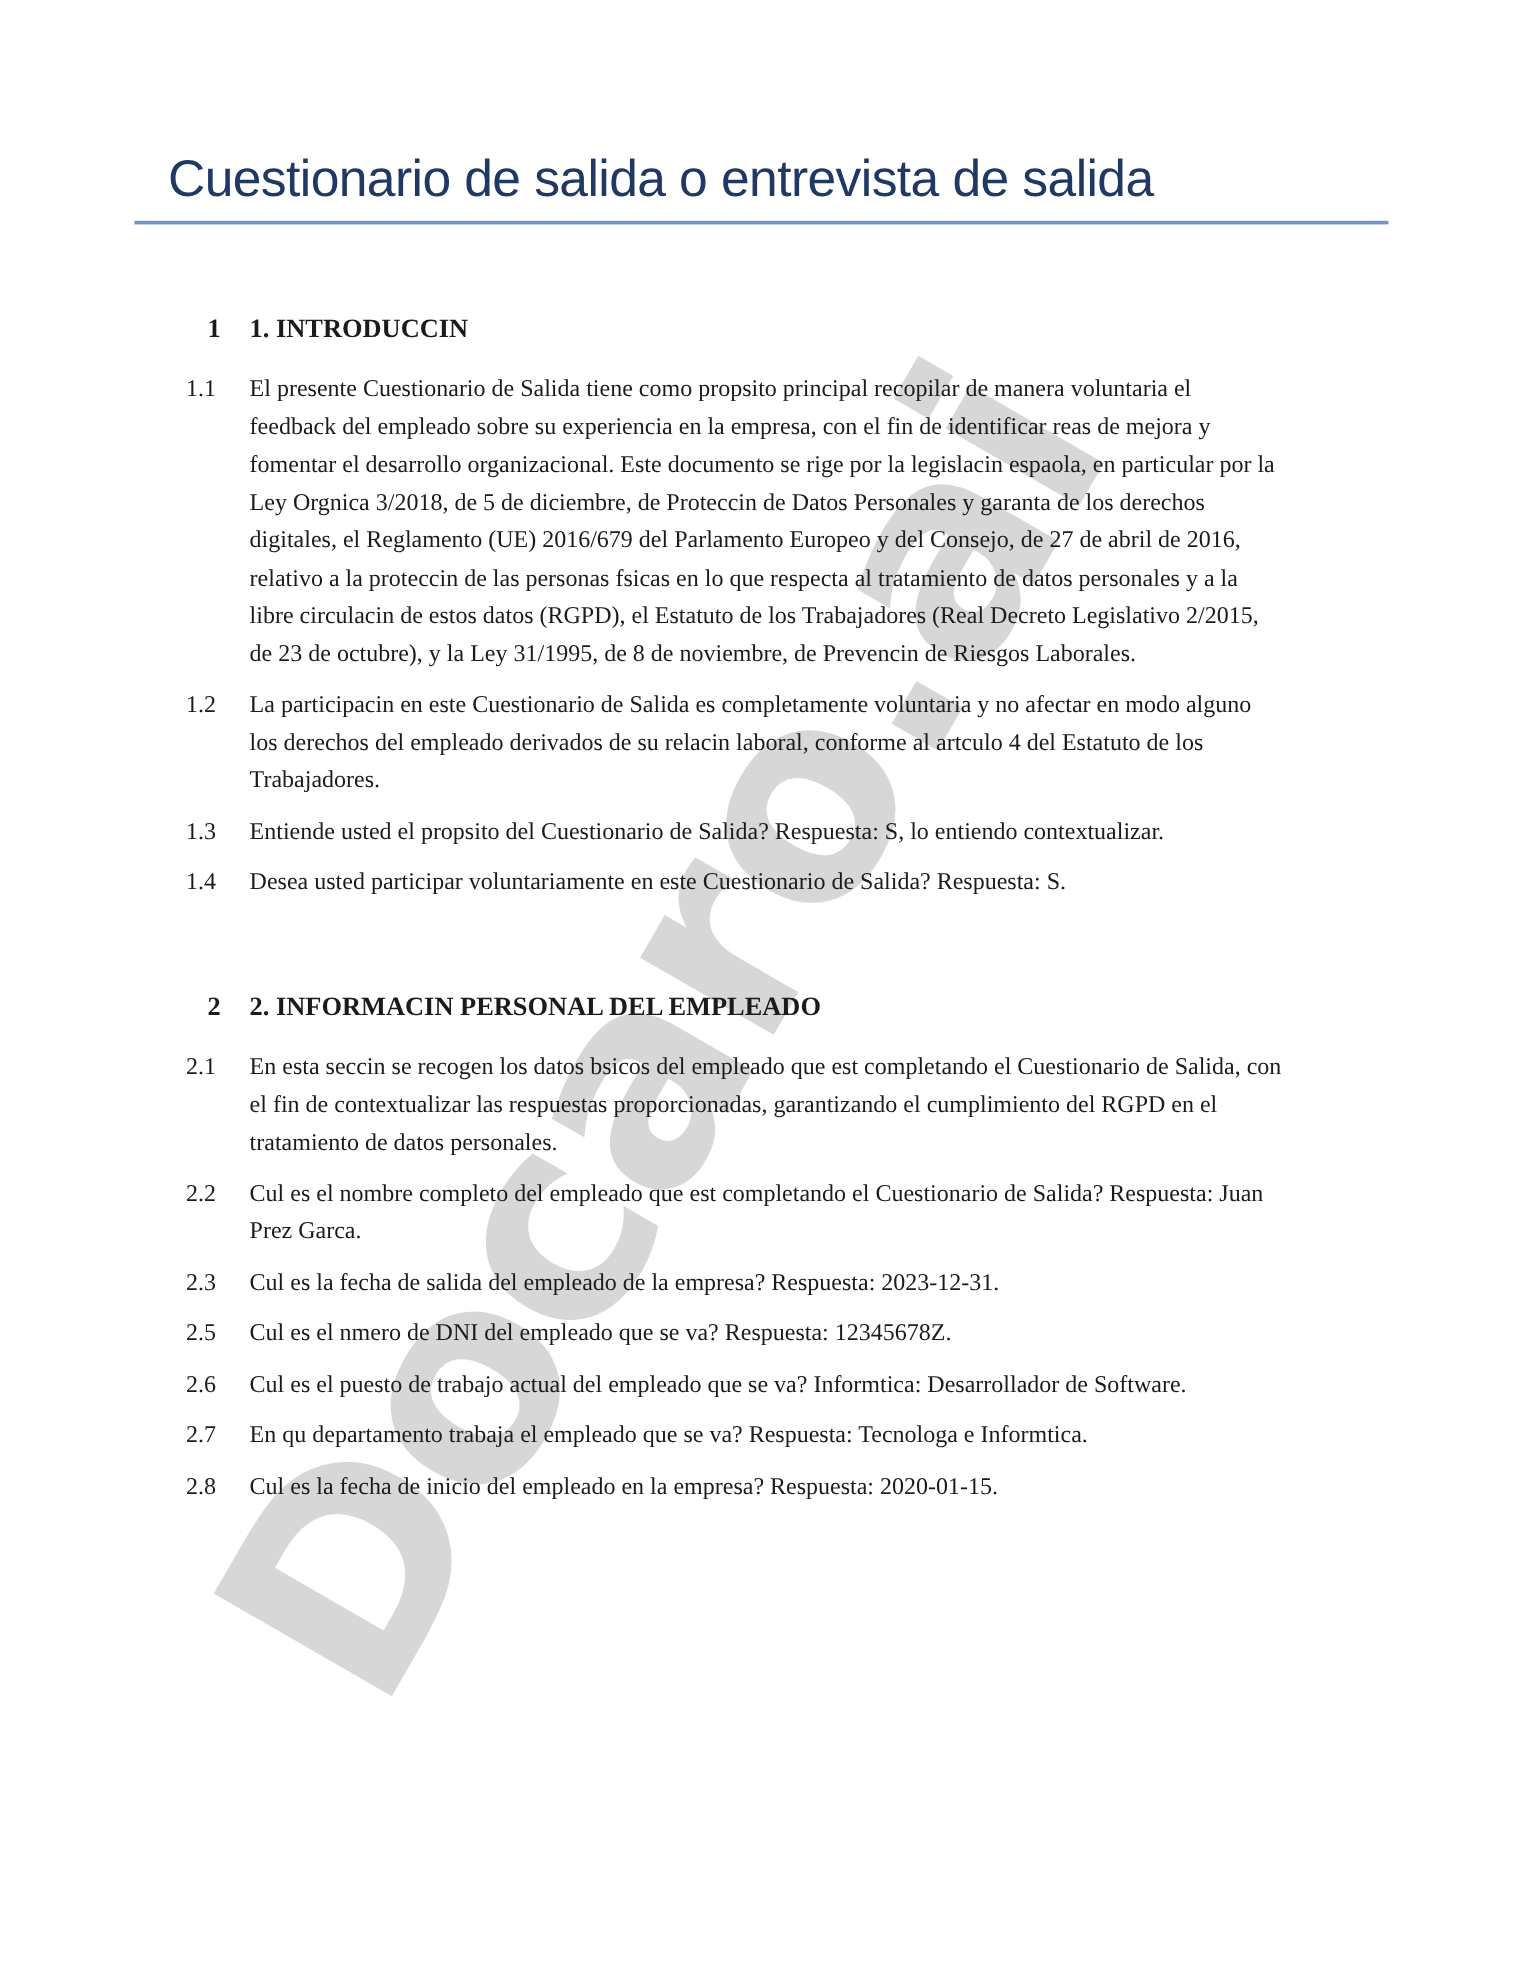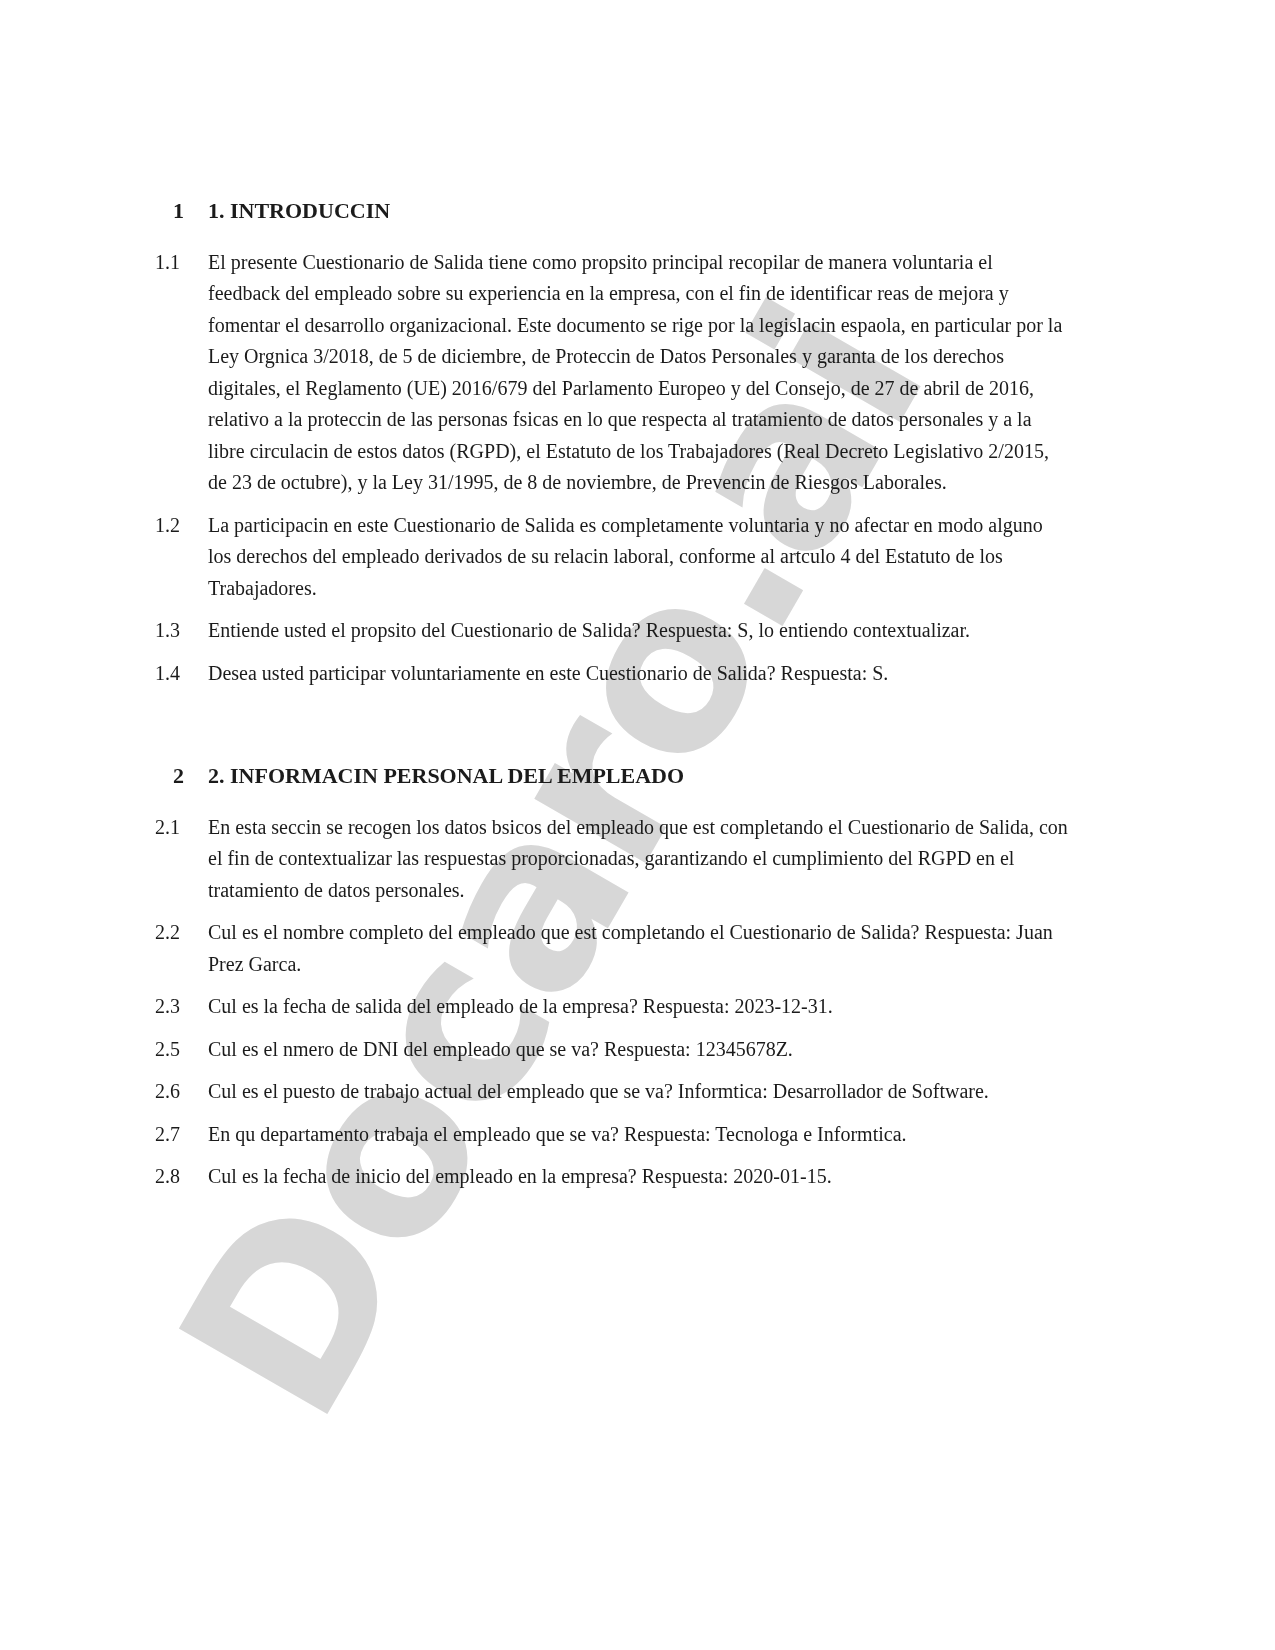--- a/index.html
+++ b/index.html
@@ -62,20 +62,21 @@
   }
   .heading-row .num { padding-left: 18px; }
   .b { font-weight: 400; }
 </style>
 </head>
 <body>
 
 <div class="page">
   <div class="watermark">Docaro.ai</div>
   <div class="content">
+    <h1 class="title">Cuestionario de salida o entrevista de salida</h1>
     <div class="list" id="list-root">
         <div class="row heading-row">
           <span class="num">1</span>
           <div class="text">1. INTRODUCCIN</div>
         </div>
         <div class="row">
           <span class="num">1.1</span>
           <div class="text"><span>El presente </span><span class="b">Cuestionario de Salida</span><span> tiene como propsito principal recopilar de manera voluntaria el feedback del empleado sobre su experiencia en la empresa, con el fin de identificar reas de mejora y fomentar el desarrollo organizacional. Este documento se rige por la legislacin espaola, en particular por la Ley Orgnica 3/2018, de 5 de diciembre, de Proteccin de Datos Personales y garanta de los derechos digitales, el Reglamento (UE) 2016/679 del Parlamento Europeo y del Consejo, de 27 de abril de 2016, relativo a la proteccin de las personas fsicas en lo que respecta al tratamiento de datos personales y a la libre circulacin de estos datos (RGPD), el Estatuto de los Trabajadores (Real Decreto Legislativo 2/2015, de 23 de octubre), y la Ley 31/1995, de 8 de noviembre, de Prevencin de Riesgos Laborales.</span></div>
         </div>
         <div class="row">

